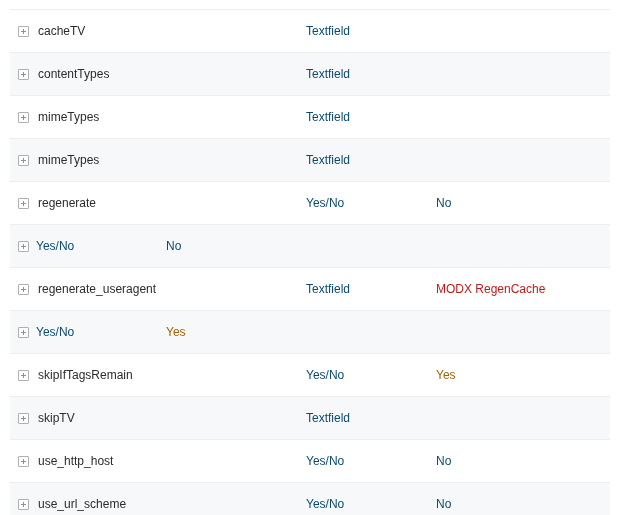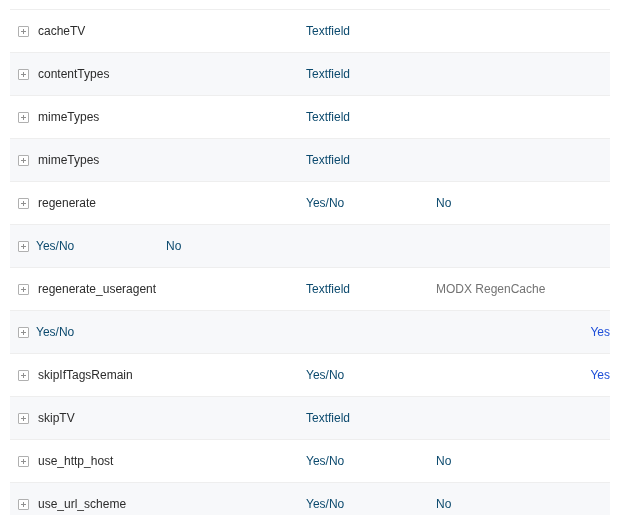--- a/index.html
+++ b/index.html
@@ -62,24 +62,24 @@
     flex-shrink: 0;
     color: #2c2c2c;
   }
   .col-type {
     width: 130px;
     flex-shrink: 0;
     color: #0c4a6e;
   }
   .col-value {
     flex: 1;
-    color: #737373;
+    color: #b91c1c;
   }
   .val-no { color: #0c4a6e; }
-  .val-yes { color: #1d4ed8; text-align: right; }
+  .val-yes { color: #a16207; }
 </style>
 </head>
 <body>
 
 <div class="table">
 
   <div class="row">
     <div class="col-expand">
         <span class="expand-icon"></span>
       </div>

